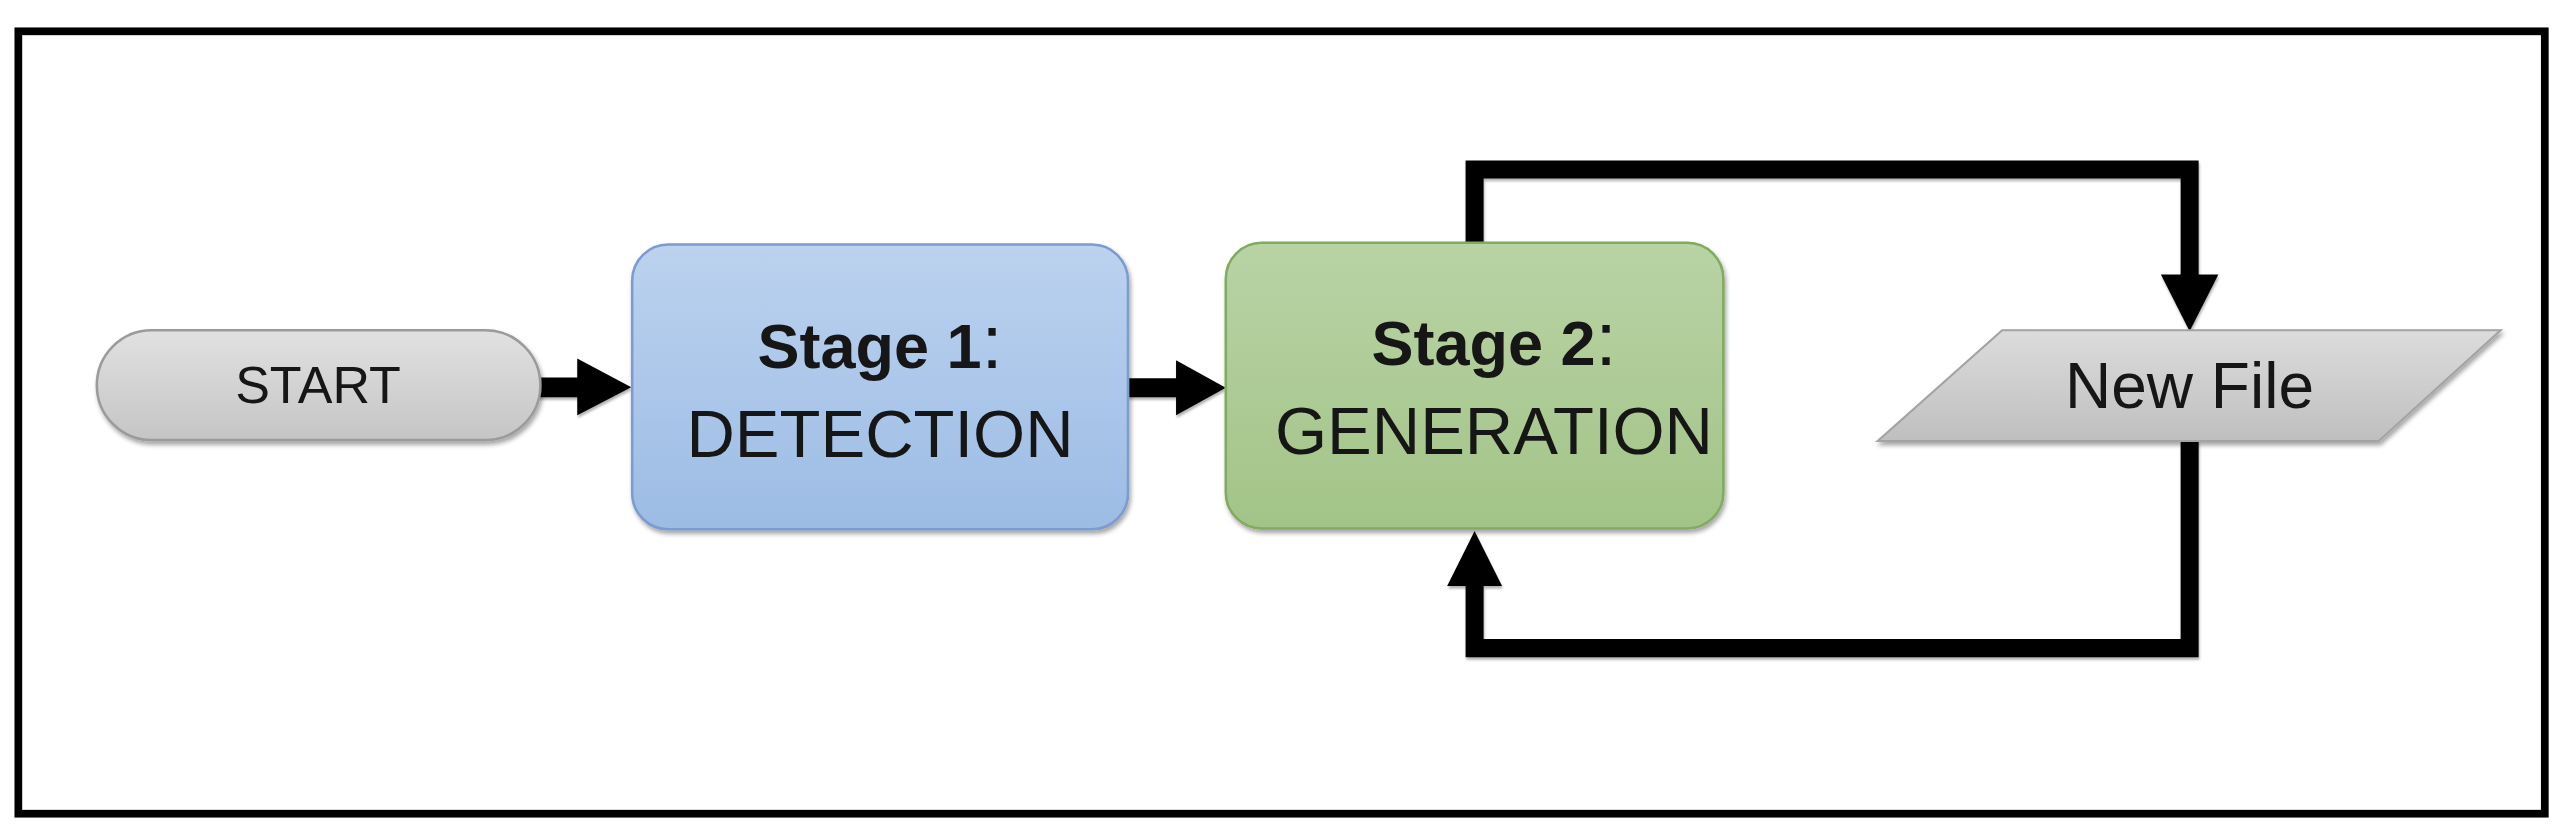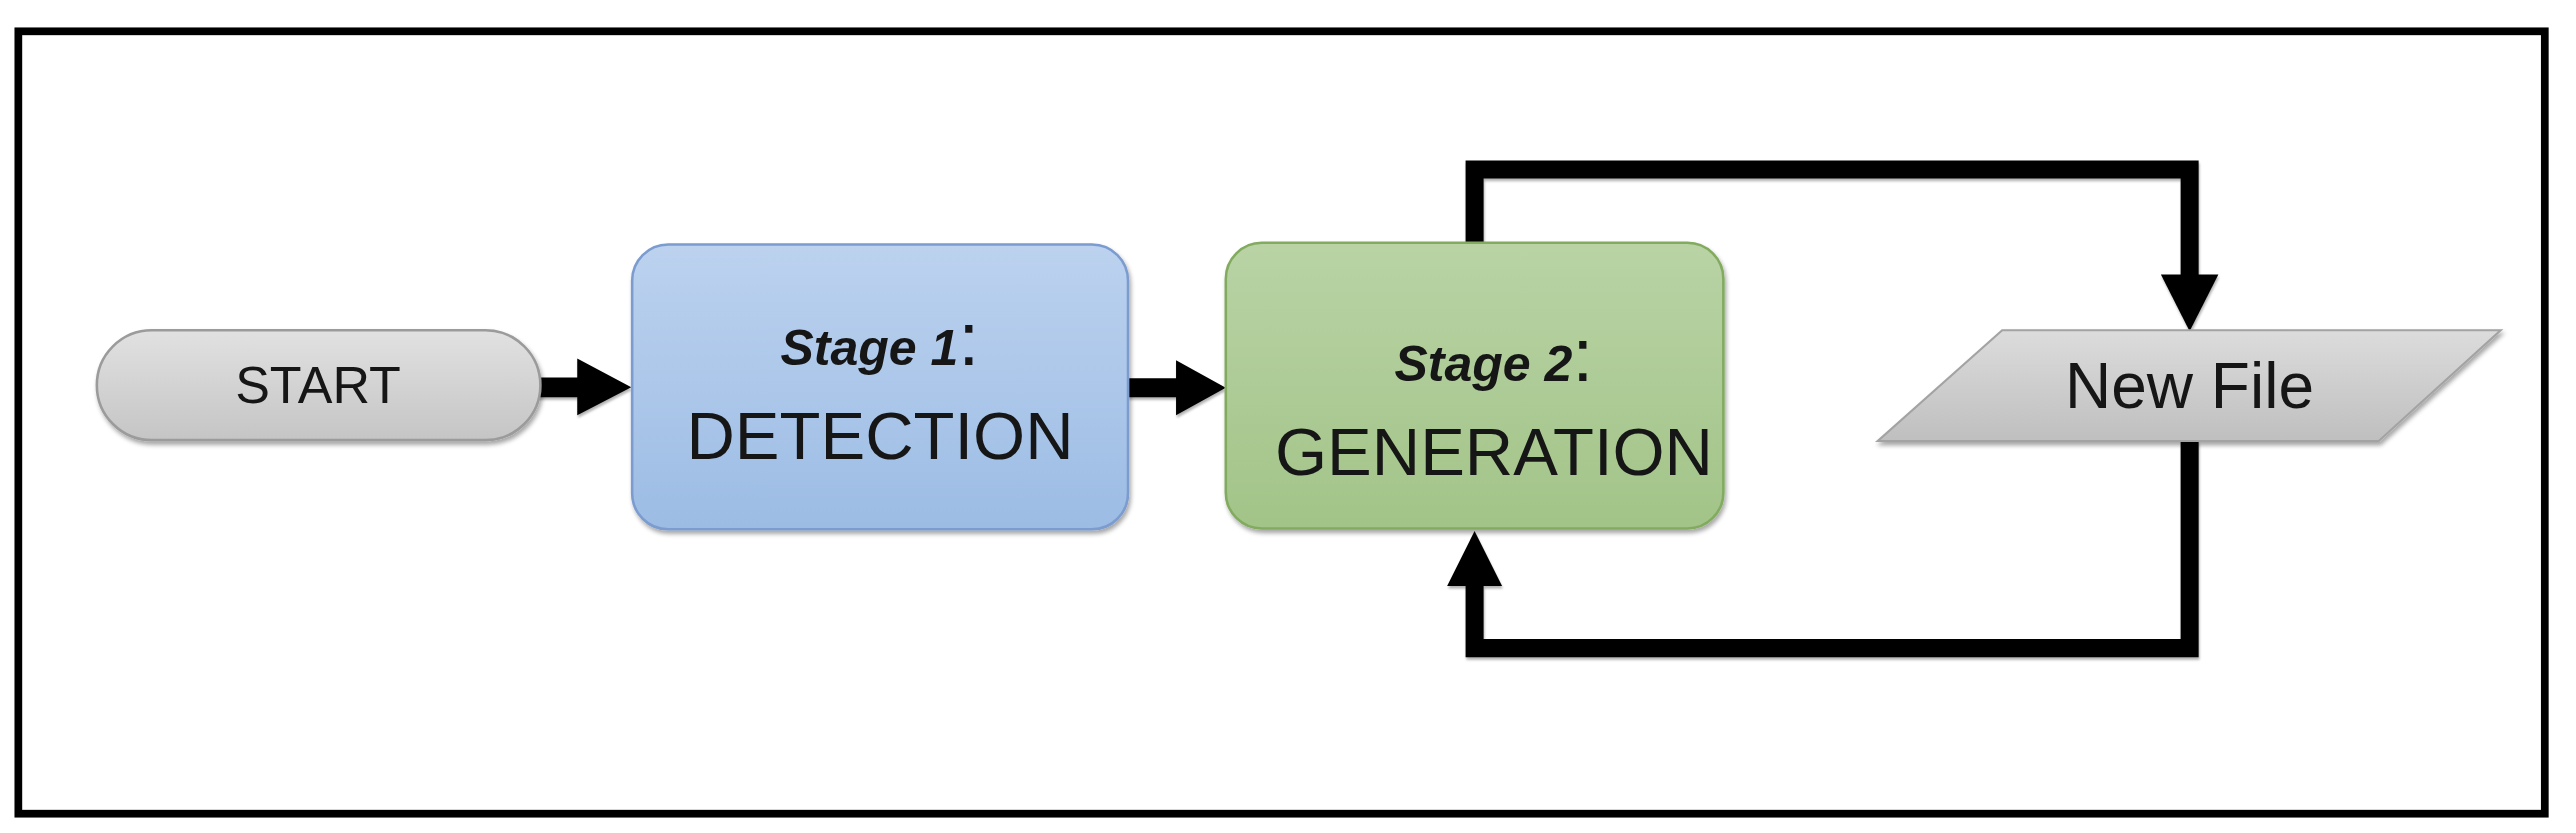--- a/index.html
+++ b/index.html
@@ -13,25 +13,25 @@
   .diagram-svg{position:absolute;left:0;top:0;width:2576px;height:833px;}
   .node-label{
     position:absolute;
     display:flex;flex-direction:column;
     align-items:center;justify-content:center;
     text-align:center;
     color:#161616;
     pointer-events:none;
   }
   .node-label .line{line-height:88px;font-size:67px;white-space:nowrap;}
-  .node-label .line .bold{font-weight:bold;font-size:50px;font-style:italic;}
+  .node-label .line .bold{font-weight:bold;font-size:63px;}
   .node-label .line .colon{font-weight:normal;font-size:76px;}
   .label-start{left:96px;top:330px;width:444px;height:110px;font-size:64px;}
   .label-stage1{left:632px;top:245px;width:496px;height:285px;}
-  .label-stage2{left:1226px;top:260px;width:536px;height:286px;}
+  .label-stage2{left:1226px;top:242px;width:536px;height:286px;}
   .label-newfile{left:1878px;top:330px;width:623px;height:111px;font-size:65px;}
 </style>
 </head>
 <body>
 
 <div class="canvas">
 
   <svg class="diagram-svg" viewBox="0 0 3001 971">
     <defs>
       <linearGradient id="gradStart" x1="0" y1="0" x2="0" y2="1">

